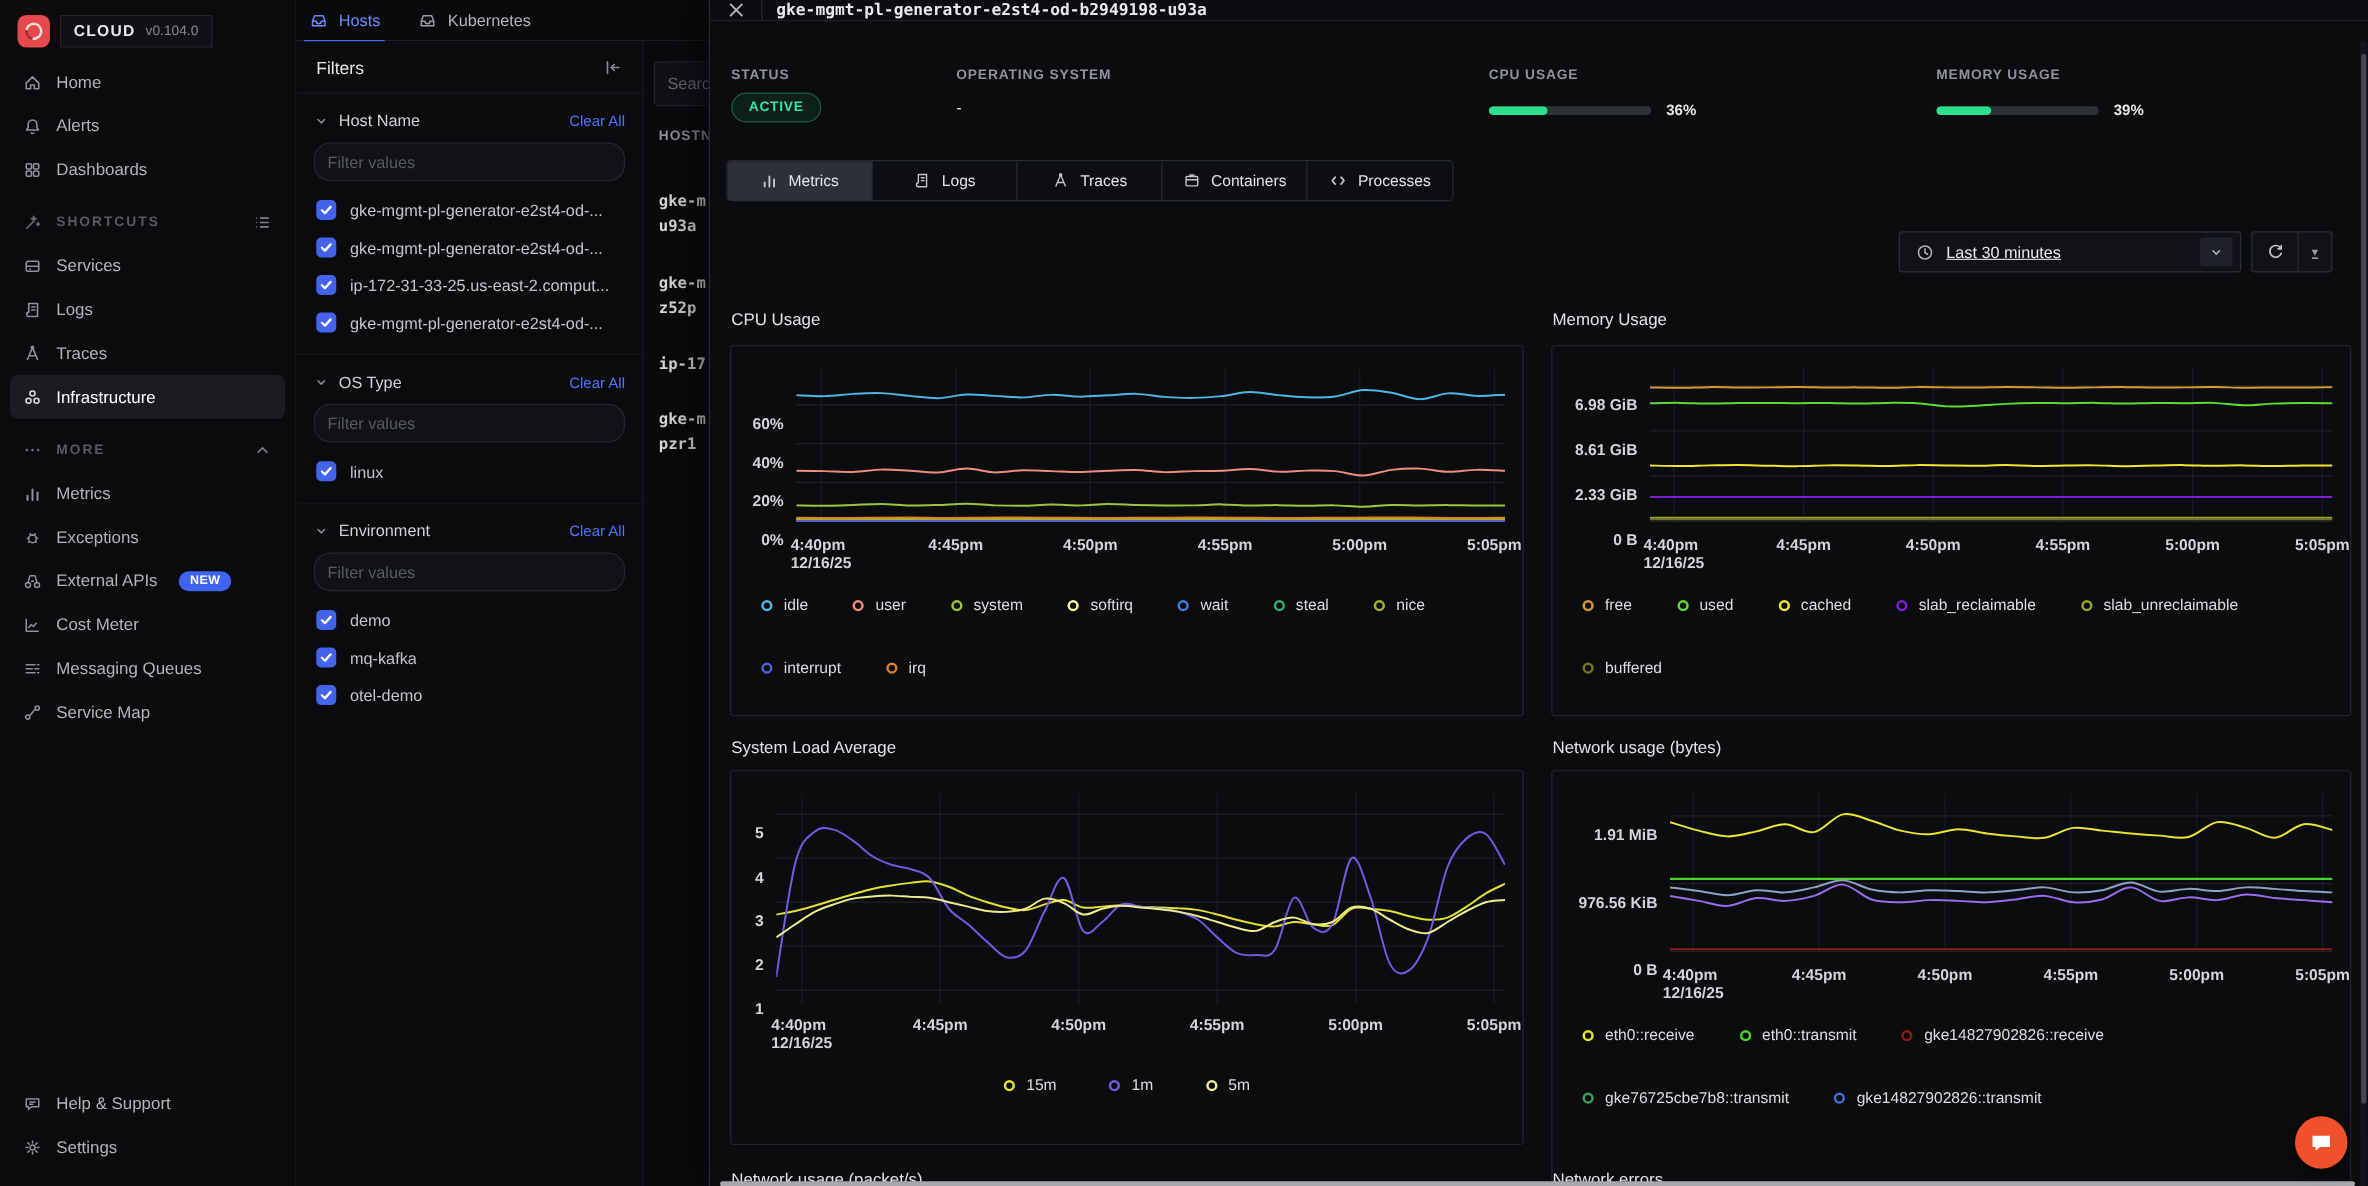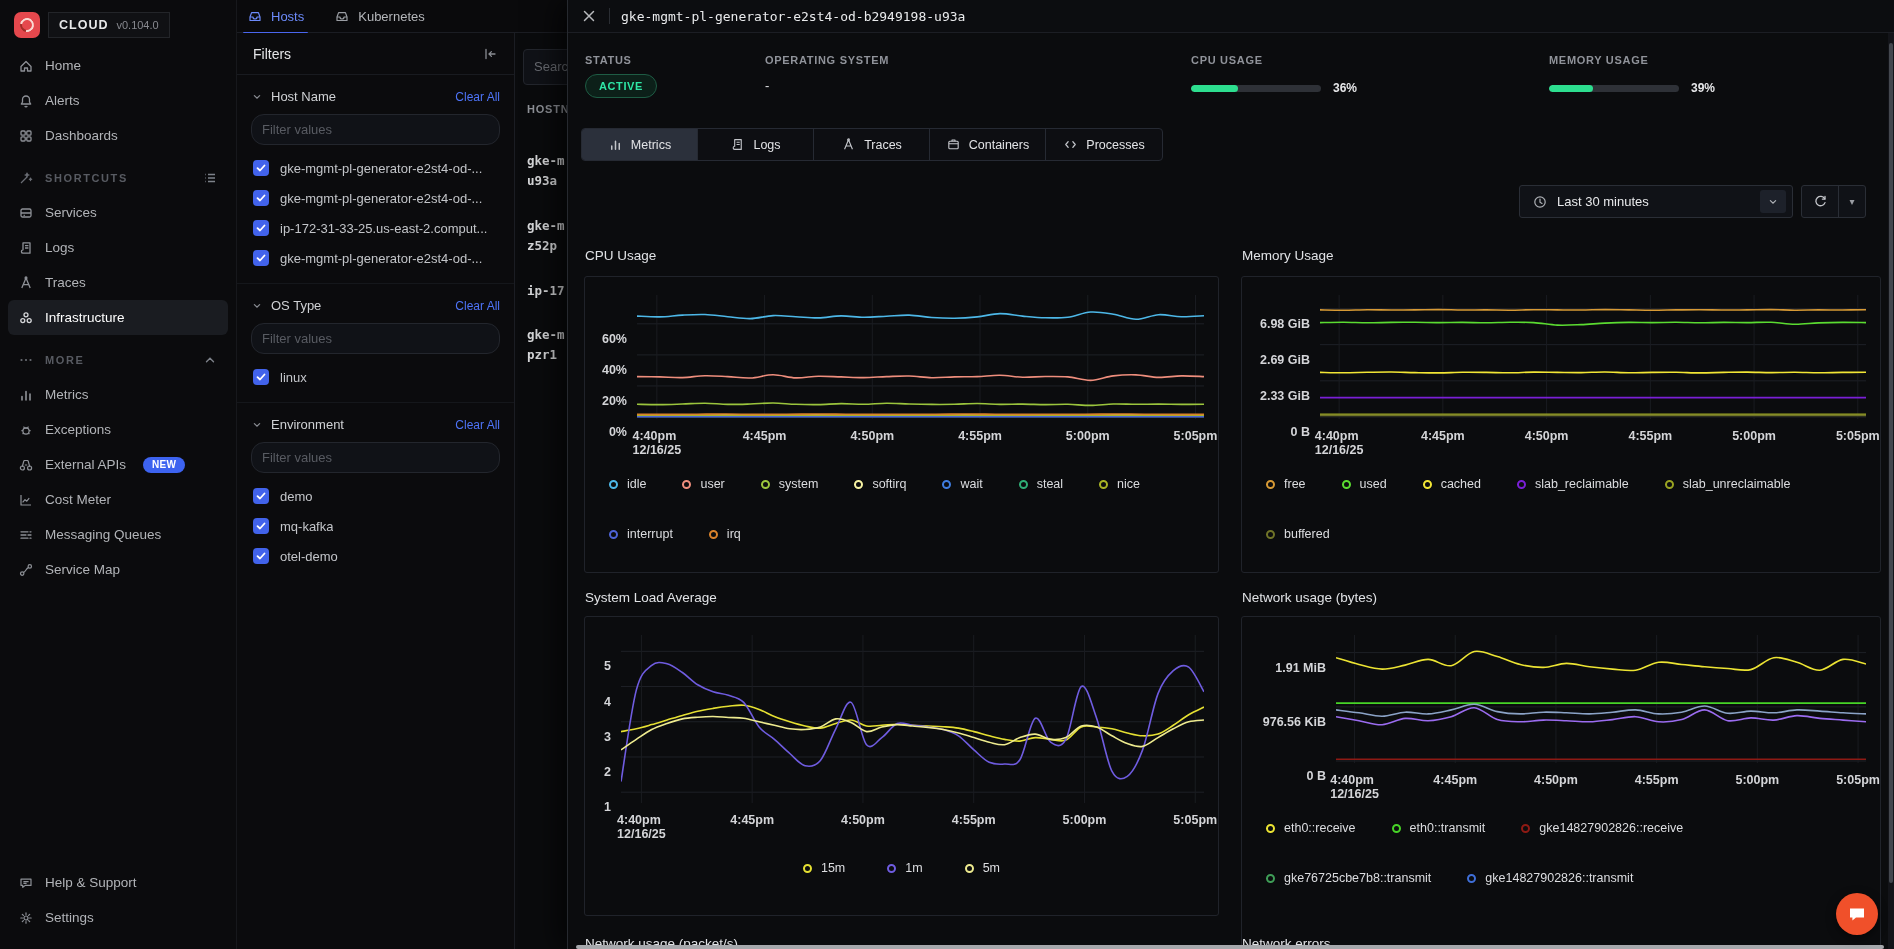--- a/index.html
+++ b/index.html
@@ -61,22 +61,22 @@
   
   .strip { position:absolute; left:278px; top:33px; bottom:0; width:52px; overflow:hidden; background:#0a0b0d; }
   .strip-search { position:absolute; left:8px; top:16px; width:70px; height:36px; background:#101217;
     border:1px solid #23262d; border-radius:4px; color:#6a6d73; font-size:13px; line-height:34px; padding:0 10px; white-space:nowrap; }
   .strip-colhead { position:absolute; left:12px; top:70px; font-size:11px; font-weight:bold; letter-spacing:.8px; color:#8f9298; white-space:nowrap; }
   .strip-host { position:absolute; left:12px; font-size:12.5px; font-weight:bold; color:#d6d7d9; line-height:20px; white-space:pre; }
 
   
   .drawer { position:absolute; left:330px; top:0; bottom:0; right:0; background:#0b0c0e;
     border-left:1px solid #26292f; box-shadow:-10px 0 26px rgba(0,0,0,.6); }
-  .dt-bar { position:absolute; left:0; right:0; top:0; height:33px; background:#0c0d10; border-bottom:1px solid #1c1e24;
-    display:flex; align-items:center; padding:0 12px; }
+  .dt-bar { position:absolute; left:0; right:0; top:0; height:17px; background:#0c0d10; border-bottom:1px solid #1c1e24;
+    display:flex; align-items:center; padding:0 12px;font-weight:bold; }
   .dt-close { color:#b8babd; cursor:pointer; width:18px; height:18px; }
   .dt-sep { width:1px; height:16px; background:#2a2d33; margin:0 11px; }
   .dt-title { font-size:13px; color:#e9eaec; }
 
   .info-label { position:absolute; font-size:11px; font-weight:bold; letter-spacing:.7px; color:#90939a; top:54px; }
   .info-value { position:absolute; top:78px; font-size:13px; color:#e0e1e3; }
   .pill-active { position:absolute; top:74px; font-size:11px; font-weight:bold; letter-spacing:.6px; color:#2ee6a6;
     border:1px solid #1e5c44; background:#0c2019; border-radius:20px; padding:5px 13px; }
   .meter { position:absolute; top:81px; display:flex; align-items:center; gap:12px; }
   .bar { width:130px; height:7px; border-radius:4px; background:#2e3137; overflow:hidden; }
@@ -84,21 +84,21 @@
   .meter-val { font-size:12px; font-weight:bold; color:#e6e7e9; }
 
   .seg { position:absolute; left:13px; top:128px; display:flex; border:1px solid #262a33; border-radius:4px;
     overflow:hidden; background:#0d0e12; }
   .seg-item { width:116px; height:31px; display:flex; align-items:center; justify-content:center; gap:8px;
     font-size:12.5px; color:#e2e3e6; border-right:1px solid #262a33; cursor:pointer; }
   .seg-item:last-child { border-right:none; }
   .seg-item.active { background:#2b303b; }
   .seg-item .nv-ic { width:15px; height:15px; color:#c3c5ca; }
 
-  .time-row { position:absolute; top:185px; left:951px; display:flex; gap:8px; }
+  .time-row { position:absolute; top:185px; left:951px; display:flex; gap:8px;text-decoration:underline; }
   .time-box { display:flex; align-items:center; height:33px; width:274px; border:1px solid #2a2e36; border-radius:3px;
     background:#101217; padding:0 6px 0 12px; gap:9px; cursor:pointer; }
   .time-box .nv-ic { color:#aeb1b6; }
   .time-text { font-size:13px; color:#e8e9eb; flex:1; }
   .time-chev { width:26px; height:23px; background:#1d212a; border-radius:3px; display:flex; align-items:center; justify-content:center; color:#aeb1b6; }
   .refresh-group { display:flex; height:33px; border:1px solid #2a2e36; border-radius:3px; background:#101217; overflow:hidden; }
   .refresh-cell { width:36px; display:flex; align-items:center; justify-content:center; color:#c3c5ca; cursor:pointer; }
   .refresh-caret { width:27px; display:flex; align-items:center; justify-content:center; color:#9a9da3;
     border-left:1px solid #2a2e36; cursor:pointer; font-size:10px; }
 
@@ -593,21 +593,21 @@
             <span>irq</span>
           </div>
         </div>
       </div>
 
     <span class="chart-title" style="left:674px; top:248px">Memory Usage</span>
     <div class="chart-card" style="left:673px; top:276px; width:640px; height:297px">
         <div class="c-plotrow">
           <div class="c-gutter" style="width: 78px;">
             <span class="c-ylab" style="top: 23.6263px;">6.98 GiB</span>
-            <span class="c-ylab" style="top: 59.6474px;">2.69 GiB</span>
+            <span class="c-ylab" style="top: 59.6474px;">8.61 GiB</span>
             <span class="c-ylab" style="top: 95.8237px;">2.33 GiB</span>
             <span class="c-ylab" style="top: 132px;">0 B</span>
           </div>
           <div class="c-plot" style="height: 128px;">
             <svg width="546" height="128">
               <line x1="0" x2="546" y1="15.626315789473676" y2="15.626315789473676" stroke="#1e2127"></line>
               <line x1="0" x2="546" y1="51.64736842105263" y2="51.64736842105263" stroke="#1e2127"></line>
               <line x1="0" x2="546" y1="87.82368421052631" y2="87.82368421052631" stroke="#1e2127"></line>
               <line x1="0" x2="546" y1="124" y2="124" stroke="#1e2127"></line>
               <line x1="19.110000000000003" x2="19.110000000000003" y1="2" y2="126" stroke="#1a1c21"></line>

